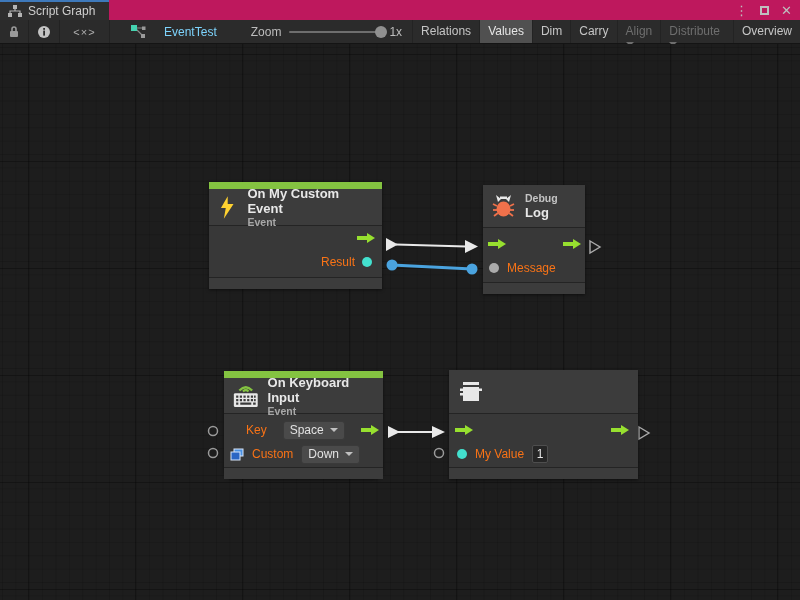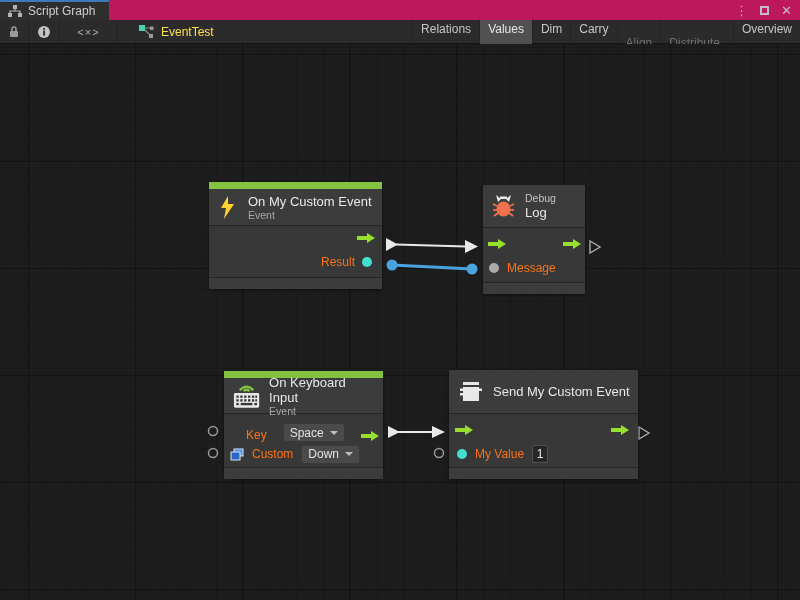--- a/index.html
+++ b/index.html
@@ -11,26 +11,26 @@
   .tabbar { position:absolute; top:0; left:0; width:800px; height:20px; background:#be185d; display:flex; align-items:stretch; }
   .tab { display:flex; align-items:center; gap:6px; padding:0 14px 0 8px; background:#2E2E2E; border-top:2px solid #3E79BB; font-size:12px; color:#CFCFCF; }
   .win-controls { margin-left:auto; display:flex; align-items:center; gap:12px; padding-right:8px; color:#BFBFBF; }
   .win-controls .kebab { font-size:13px; line-height:1; cursor:default; }
   .win-controls .maxbox { width:9px; height:9px; border:2px solid #BFBFBF; display:inline-block; }
   .win-controls .closex { font-size:13px; line-height:1; }
 
   
   .toolbar { position:absolute; top:20px; left:0; width:800px; height:24px; background:#2B2B2B; border-bottom:1px solid #141414; display:flex; align-items:stretch; font-size:12px; }
   .tbtn { display:flex; align-items:center; justify-content:center; padding:0 8px; border-right:1px solid #222; color:#B8B8B8; }
-  .asset-btn { display:flex; align-items:center; gap:7px; padding:0 10px 0 20px; color:#fde047; }
+  .asset-btn { display:flex; align-items:center; gap:18px; padding:0 10px 0 20px; color:#7dd3fc; }
   .zoom-group { display:flex; align-items:center; gap:8px; padding:0 10px 0 24px; color:#BDBDBD; }
   .slider-track { position:relative; width:92px; height:2px; background:#6E6E6E; border-radius:1px; }
   .slider-handle { position:absolute; right:-6px; top:-5px; width:12px; height:12px; border-radius:50%; background:#909090; }
   .right-btns { margin-left:auto; display:flex; align-items:stretch; }
-  .rbtn { display:flex; align-items:flex-end; gap:4px; padding:16px 8px; border-left:1px solid #232323; color:#C6C6C6; white-space:nowrap; }
+  .rbtn { display:flex; align-items:flex-start; gap:4px; padding:4px 8px; border-left:1px solid #232323; color:#C6C6C6; white-space:nowrap; }
   .rbtn.active { background:#505050; color:#E6E6E6; }
   .rbtn.disabled { color:#6E6E6E;flex-direction:column; }
   .rbtn.gap { margin-left:5px; }
   .chev { width:0; height:0; border-left:4px solid transparent; border-right:4px solid transparent; border-top:4px solid #C0C0C0; display:inline-block; }
   .chev.dim { border-top-color:#6E6E6E; }
 
   
   .canvas { position:absolute; top:44px; left:0; width:800px; height:556px;
     background-color:#1D1D1D;
     background-image:
@@ -40,21 +40,21 @@
       linear-gradient(to bottom, rgba(0,0,0,0.13) 1px, transparent 1px);
     background-size:107px 107px, 107px 107px, 13.375px 13.375px, 13.375px 13.375px;
     background-position:28px 0, 0 10px, 2px 0, 0 3px;
   }
   .wires { position:absolute; top:0; left:0; width:800px; height:556px; pointer-events:none; }
 
   
   .node { position:absolute; background:#383838; box-shadow:0 1px 3px rgba(0,0,0,.5); }
   .node-accent { height:7px; background:#84C341; }
   .node-header { background:#3C3C3C; display:flex; align-items:center; padding:0 8px; border-bottom:1px solid #242424; }
-  .node-titles { display:flex; flex-direction:column; justify-content:center; }
+  .node-titles { display:flex; flex-direction:column; justify-content:center;font-weight:bold; }
   .node-title { font-size:13px; color:#E8E8E8; line-height:15px; }
   .node-subtitle { font-size:10.5px; color:#A8A8A8; line-height:12px; }
   .node-surtitle { font-size:10.5px; color:#C4C4C4; line-height:13px; }
   .node-body { padding-top:4px; }
   .node-row { height:24px; display:flex; align-items:center; }
   .node-footer { height:12px; background:#3C3C3C; border-top:1px solid #242424; }
   .port-dot { width:10px; height:10px; border-radius:50%; flex:0 0 auto; }
   .cyan { background:#43E0CE; }
   .gray { background:#ABABAB; }
   .row-label { font-size:12px; color:#f97316; }
@@ -102,20 +102,27 @@
       <span style="font-size:11px; letter-spacing:1px; color:#AFAFAF;">&lt;×&gt;</span>
     </div>
     <div class="asset-btn">
       <svg width="16" height="15" viewBox="0 0 16 15">
         <path d="M6 5 L12 11 M6 4 L12 4" stroke="#8A8A8A" stroke-width="1.2" fill="none"></path>
         <rect x="1" y="1" width="6" height="6" fill="#45D3B0"></rect>
         <rect x="11" y="10" width="4" height="4" fill="#9A9A9A"></rect>
         <rect x="12" y="2.5" width="3.5" height="3.5" fill="#9A9A9A"></rect>
       </svg>
       <span>EventTest</span>
+    </div>
+    <div class="zoom-group">
+      <span>Zoom</span>
+      <span class="slider-track">
+        <span class="slider-handle"></span>
+      </span>
+      <span>1x</span>
     </div>
 
     <div class="right-btns">
       <div class="rbtn">
           <span>Relations</span>
         </div>
       <div class="rbtn active">
           <span>Values</span>
         </div>
       <div class="rbtn">
@@ -253,21 +260,21 @@
               <rect x="9" y="21.1" width="12" height="2.4"></rect>
               <rect x="23" y="21.1" width="2.8" height="2.4"></rect>
           </g>
         </svg>
         <div class="node-titles">
           <span class="node-title">On Keyboard Input</span>
           <span class="node-subtitle">Event</span>
         </div>
       </div>
       <div class="node-body" style="height:53px;">
-        <div class="node-row" style="gap:16px; padding:0 5px 0 6px;align-items:flex-end;">
+        <div class="node-row" style="gap:16px; padding:0 5px 0 6px;">
           <svg width="14" height="13" viewBox="0 0 14 13">
             <rect x="4" y="1" width="9" height="7" fill="#4A90E2" stroke="#D8E6FA" stroke-width="1"></rect>
             <rect x="1" y="4" width="9" height="8" fill="#2B66C4" stroke="#D8E6FA" stroke-width="1"></rect>
           </svg>
           <span class="row-label">Key</span>
           <span class="dropdown">
             <span>Space</span>
             <span class="chev"></span>
           </span>
           <svg class="flow-arrow" width="19" height="12" viewBox="0 0 19 12" style="margin-left:auto;">
@@ -292,23 +299,20 @@
 
     <div class="node" style="left:449px; top:326px; width:189px;">
       <div class="node-header" style="height:44px;">
         <svg width="24" height="22" viewBox="0 0 24 22" style="margin:0 10px 0 2px;">
           <rect x="4" y="1" width="16" height="3" fill="#E8E8E8"></rect>
           <rect x="4" y="6" width="16" height="14" fill="#E8E8E8"></rect>
           <rect x="1" y="7.5" width="3" height="2.5" fill="#E8E8E8"></rect>
           <rect x="1" y="12" width="3" height="2.5" fill="#E8E8E8"></rect>
           <rect x="20" y="7.5" width="3" height="2.5" fill="#E8E8E8"></rect>
         </svg>
-        <div class="node-titles">
-          <span class="node-title">Send My Custom Event</span>
-        </div>
       </div>
       <div class="node-body" style="height:53px;">
         <div class="node-row" style="justify-content:space-between; padding:0 8px 0 6px;">
           <svg class="flow-arrow" width="19" height="12" viewBox="0 0 19 12">
             <rect x="0" y="4" width="10" height="4" fill="#97E02F"></rect>
               <polygon points="10,1 18,6 10,11" fill="#97E02F"></polygon>
           </svg>
           <svg class="flow-arrow" width="19" height="12" viewBox="0 0 19 12">
             <rect x="0" y="4" width="10" height="4" fill="#97E02F"></rect>
               <polygon points="10,1 18,6 10,11" fill="#97E02F"></polygon>

